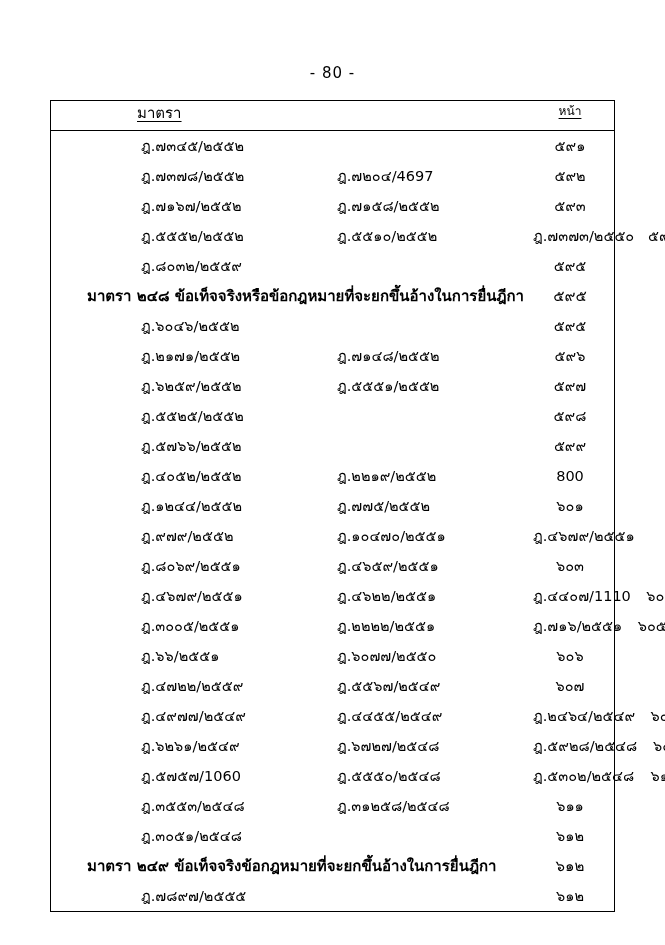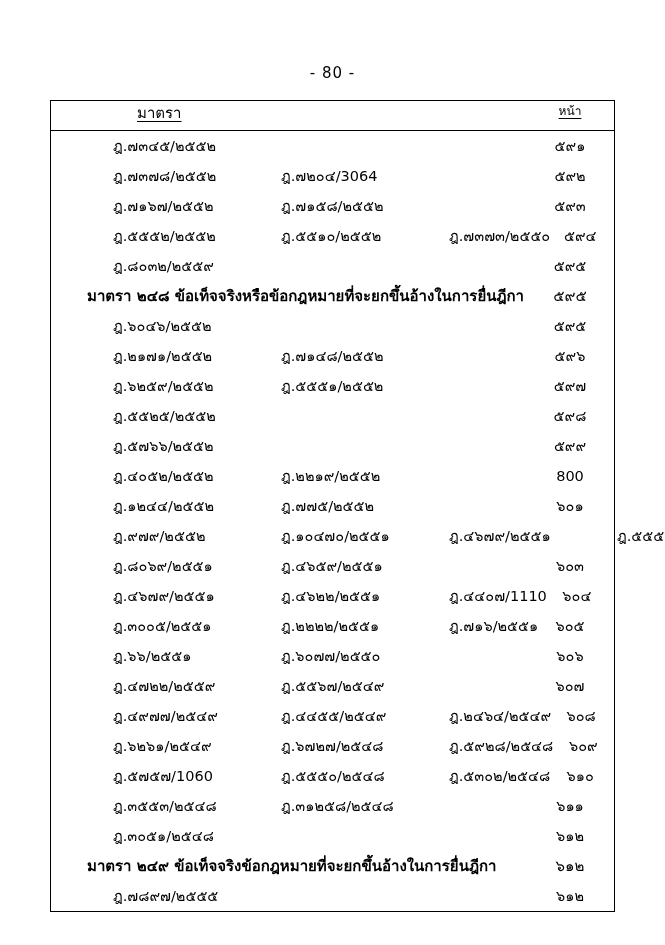--- a/index.html
+++ b/index.html
@@ -80,20 +80,21 @@
     padding-left: 22px;
     font-weight: bold;
     font-size: 15px;
     align-items: center;
   }
   .row .entry {
     display: inline-block;
   }
   .row.citation .entry {
     width: 168px;
+    margin-left: 28px;
   }
   .row.citation .entry.last {
     width: auto;
   }
   .row .page-col {
     width: 60px;
     text-align: center;
     font-size: 14.5px;
     flex: 0 0 60px;
   }
@@ -120,21 +121,21 @@
     <div class="toc-rows">
         <div class="row citation">
           <div class="entries">
             <span class="entry last">ฎ.๗๓๔๕/๒๕๕๒</span>
           </div>
           <div class="page-col">๕๙๑</div>
         </div>
         <div class="row citation">
           <div class="entries">
             <span class="entry">ฎ.๗๓๗๘/๒๕๕๒</span>
-            <span class="entry last">ฎ.๗๒๐๔/3064</span>
+            <span class="entry last">ฎ.๗๒๐๔/4697</span>
           </div>
           <div class="page-col">๕๙๒</div>
         </div>
         <div class="row citation">
           <div class="entries">
             <span class="entry">ฎ.๗๑๖๗/๒๕๕๒</span>
             <span class="entry last">ฎ.๗๑๕๘/๒๕๕๒</span>
           </div>
           <div class="page-col">๕๙๓</div>
         </div>

